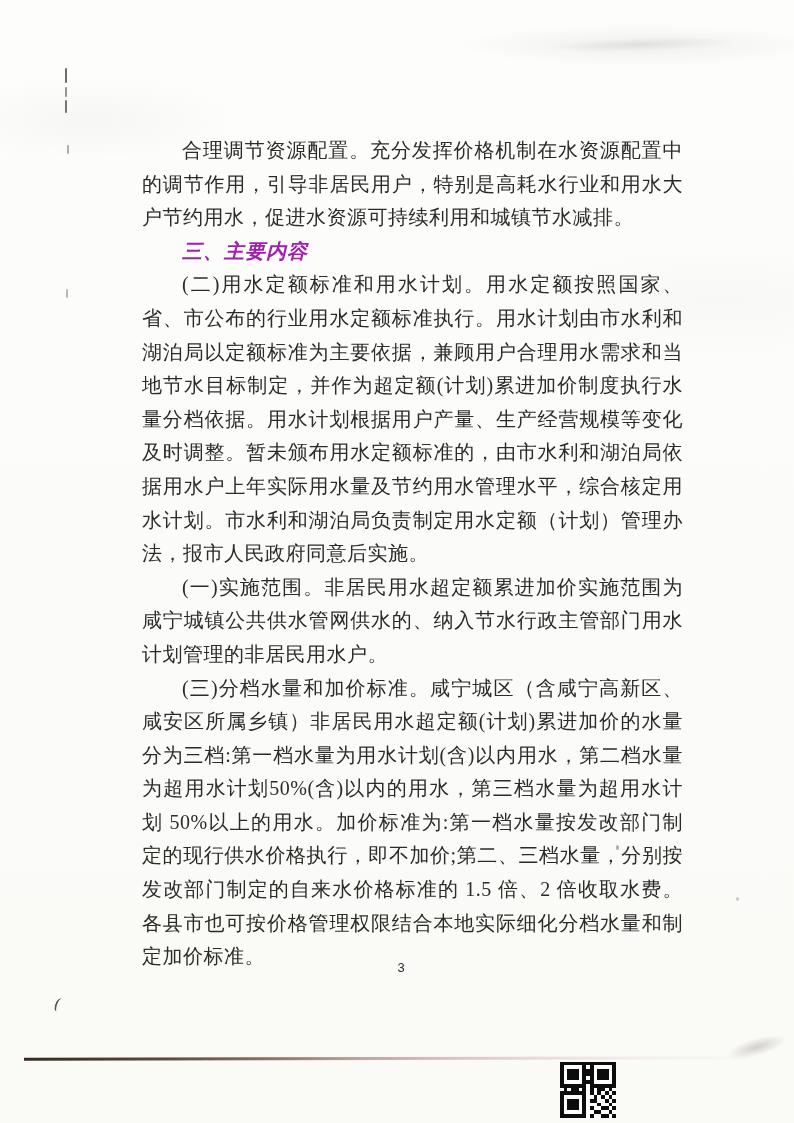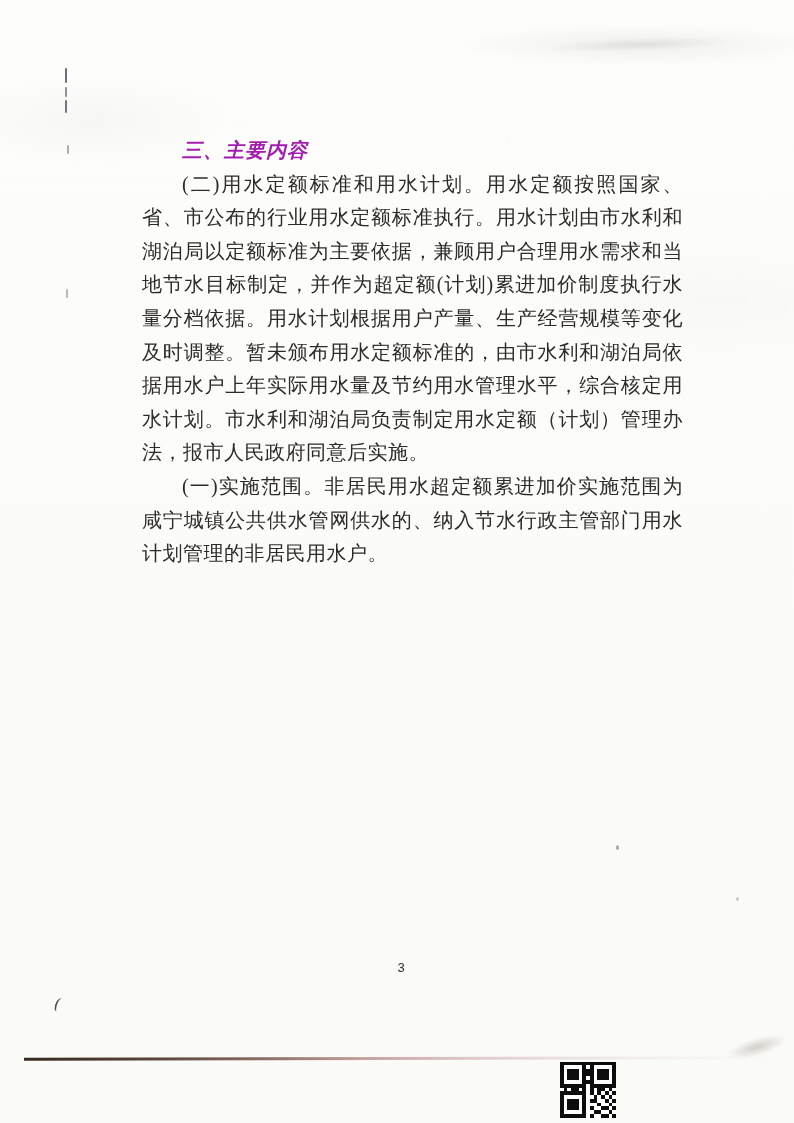--- a/index.html
+++ b/index.html
@@ -152,23 +152,25 @@
   <span class="pen-dash pd4"></span>
   <span class="pen-dash pd5"></span>
   <span class="smudge-top"></span>
   <span class="speck sp1"></span>
   <span class="speck sp2"></span>
   <span class="curl-mark"></span>
   <span class="scan-bottom-edge"></span>
   <span class="smudge-bottom-right"></span>
 
   <div class="doc-body">
+    <p>合理调节资源配置。充分发挥价格机制在水资源配置中的调节作用，引导非居民用户，特别是高耗水行业和用水大户节约用水，促进水资源可持续利用和城镇节水减排。</p>
     <p class="heading">三、主要内容</p>
     <p>(二)用水定额标准和用水计划。用水定额按照国家、省、市公布的行业用水定额标准执行。用水计划由市水利和湖泊局以定额标准为主要依据，兼顾用户合理用水需求和当地节水目标制定，并作为超定额(计划)累进加价制度执行水量分档依据。用水计划根据用户产量、生产经营规模等变化及时调整。暂未颁布用水定额标准的，由市水利和湖泊局依据用水户上年实际用水量及节约用水管理水平，综合核定用水计划。市水利和湖泊局负责制定用水定额（计划）管理办法，报市人民政府同意后实施。</p>
     <p>(一)实施范围。非居民用水超定额累进加价实施范围为咸宁城镇公共供水管网供水的、纳入节水行政主管部门用水计划管理的非居民用水户。</p>
+    <p>(三)分档水量和加价标准。咸宁城区（含咸宁高新区、咸安区所属乡镇）非居民用水超定额(计划)累进加价的水量分为三档:第一档水量为用水计划(含)以内用水，第二档水量为超用水计划50%(含)以内的用水，第三档水量为超用水计划 50%以上的用水。加价标准为:第一档水量按发改部门制定的现行供水价格执行，即不加价;第二、三档水量，分别按发改部门制定的自来水价格标准的 1.5 倍、2 倍收取水费。各县市也可按价格管理权限结合本地实际细化分档水量和制定加价标准。</p>
   </div>
 
   <div class="page-number">3</div>
 
   <div class="scan-footer">
     <svg class="qr" viewBox="0 0 15 15" shape-rendering="crispEdges" xmlns="http://www.w3.org/2000/svg">
       <rect x="0" y="0" width="15" height="15" fill="#ffffff"></rect>
       <g fill="#0c0c0c">
 
         <rect x="0" y="0" width="7" height="7"></rect>

